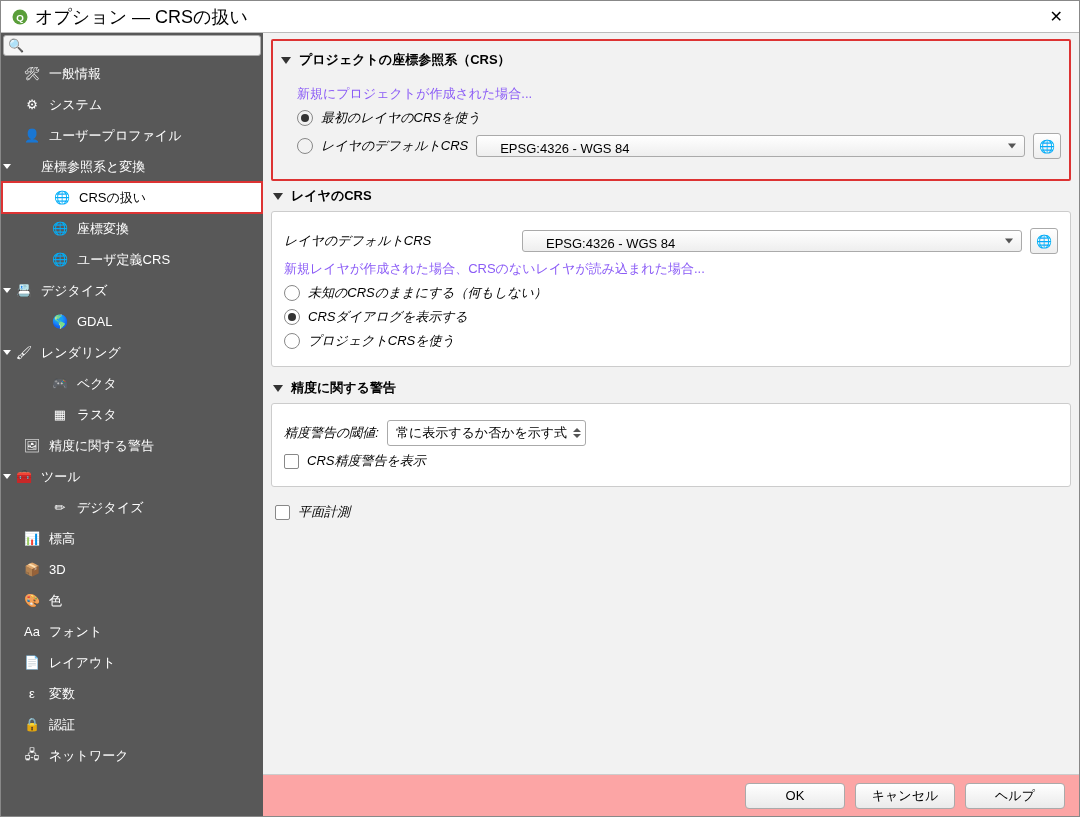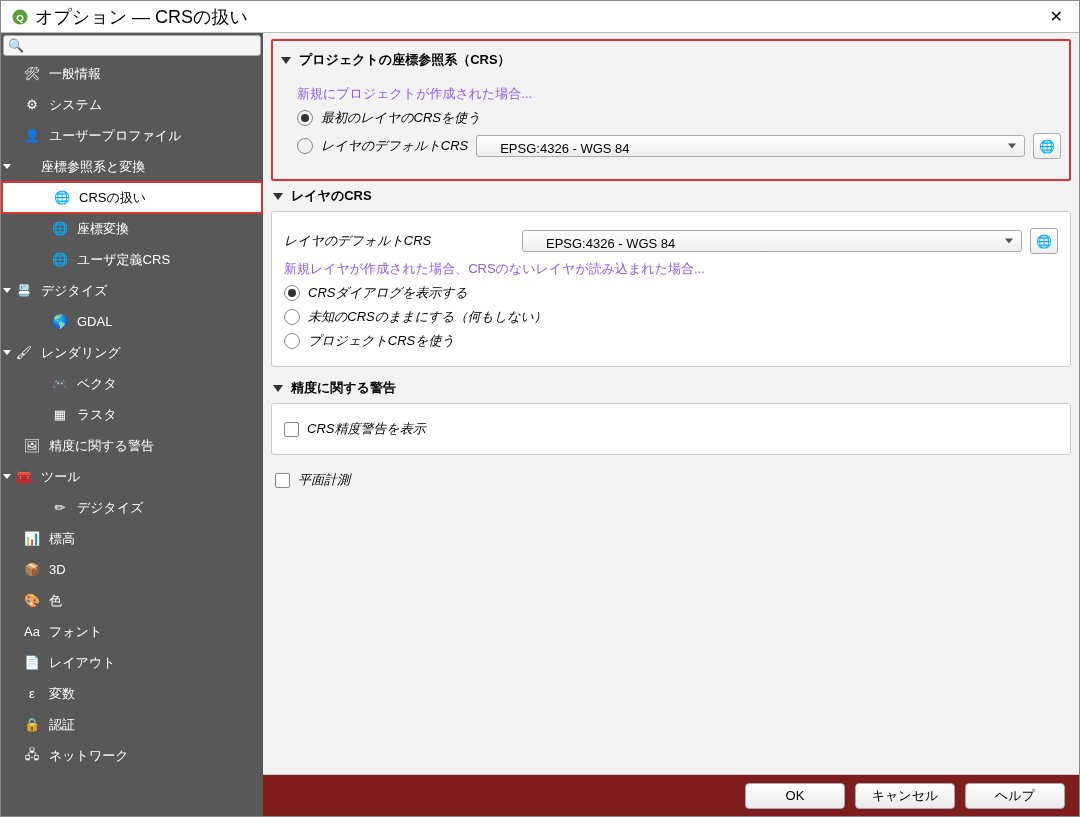--- a/index.html
+++ b/index.html
@@ -38,21 +38,21 @@
 .checkbox { width: 15px; height: 15px; border: 1px solid #888; border-radius: 2px; flex-shrink: 0; background: #fff; cursor: pointer; }
 .combo { flex: 1; height: 22px; border: 1px solid #aaa; border-radius: 3px; background: linear-gradient(#fff,#eee); display: flex; align-items: flex-end; padding: 0 23px; cursor: pointer; position: relative; }
 .combo::after { content: ""; position: absolute; right: 8px; top: 50%; transform: translateY(-50%); border-left: 4px solid transparent; border-right: 4px solid transparent; border-top: 5px solid #555; }
 .iconbtn { width: 28px; height: 26px; border: 1px solid #aaa; border-radius: 3px; background: linear-gradient(#fff,#eee); display: inline-flex; align-items: center; justify-content: center; cursor: pointer; }
 .spinbox { display: inline-flex; align-items: center; border: 1px solid #aaa; border-radius: 3px; height: 26px; background: #fff; padding: 0 4px 0 8px; }
 .spinbox .arrows { display: flex; flex-direction: column; margin-left: 6px; }
 .spinbox .arrows span { width: 0; height: 0; border-left: 4px solid transparent; border-right: 4px solid transparent; cursor: pointer; }
 .spinbox .arrows .up { border-bottom: 4px solid #555; margin-bottom: 2px; }
 .spinbox .arrows .dn { border-top: 4px solid #555; }
 .highlight-box { border: 2px solid #d33; padding: 4px 6px 10px 6px; border-radius: 2px; }
-.footer { height: 42px; display: flex; align-items: center; justify-content: flex-end; gap: 10px; padding: 0 14px; border-top: 1px solid #ccc; background: #7f1d1d; }
+.footer { height: 42px; display: flex; align-items: center; justify-content: flex-end; gap: 10px; padding: 0 14px; border-top: 1px solid #ccc; background: #fca5a5; }
 .btn { min-width: 100px; height: 26px; border: 1px solid #aaa; border-radius: 4px; background: linear-gradient(#fff,#eaeaea); cursor: pointer; display: inline-flex; align-items: center; justify-content: center; }
 .lbl { white-space: nowrap; font-style: italic; }
 .muted { color: #8b5cf6; }
 </style>
 </head>
 <body>
 
 <div class="titlebar">
   <svg class="logo" viewBox="0 0 24 24">
       <circle cx="12" cy="12" r="10" fill="#5a9e3a"></circle>
@@ -201,40 +201,50 @@
         <div class="sect-body">
           <div class="row">
             <span class="lbl" style="width:230px">レイヤのデフォルトCRS</span>
             <div class="combo">
               <span>EPSG:4326 - WGS 84</span>
             </div>
             <span class="iconbtn">🌐</span>
           </div>
           <div class="row muted">新規レイヤが作成された場合、CRSのないレイヤが読み込まれた場合...</div>
           <div class="row">
+              <span class="radio"></span>
+              <span class="lbl">未知のCRSのままにする（何もしない）</span>
+            </div>
+          <div class="row">
               <span class="radio on"></span>
               <span class="lbl">CRSダイアログを表示する</span>
-            </div>
-          <div class="row">
-              <span class="radio"></span>
-              <span class="lbl">未知のCRSのままにする（何もしない）</span>
             </div>
           <div class="row">
               <span class="radio"></span>
               <span class="lbl">プロジェクトCRSを使う</span>
             </div>
         </div>
       </div>
 
       <div class="section">
         <div class="sect-head">
           <span class="tri"></span>
           <span>精度に関する警告</span>
         </div>
         <div class="sect-body">
+          <div class="row">
+            <span class="lbl">精度警告の閾値:</span>
+            <div class="spinbox">
+              <span>常に表示するか否かを示す式</span>
+              <span class="arrows">
+                  <span class="up"></span>
+                  <span class="dn"></span>
+                </span>
+            </div>
+          </div>
           <div class="row">
             <span class="checkbox"></span>
             <span class="lbl">CRS精度警告を表示</span>
           </div>
         </div>
       </div>
 
       <div class="row" style="margin-top:16px; padding-left:4px">
         <span class="checkbox"></span>
         <span class="lbl">平面計測</span>

